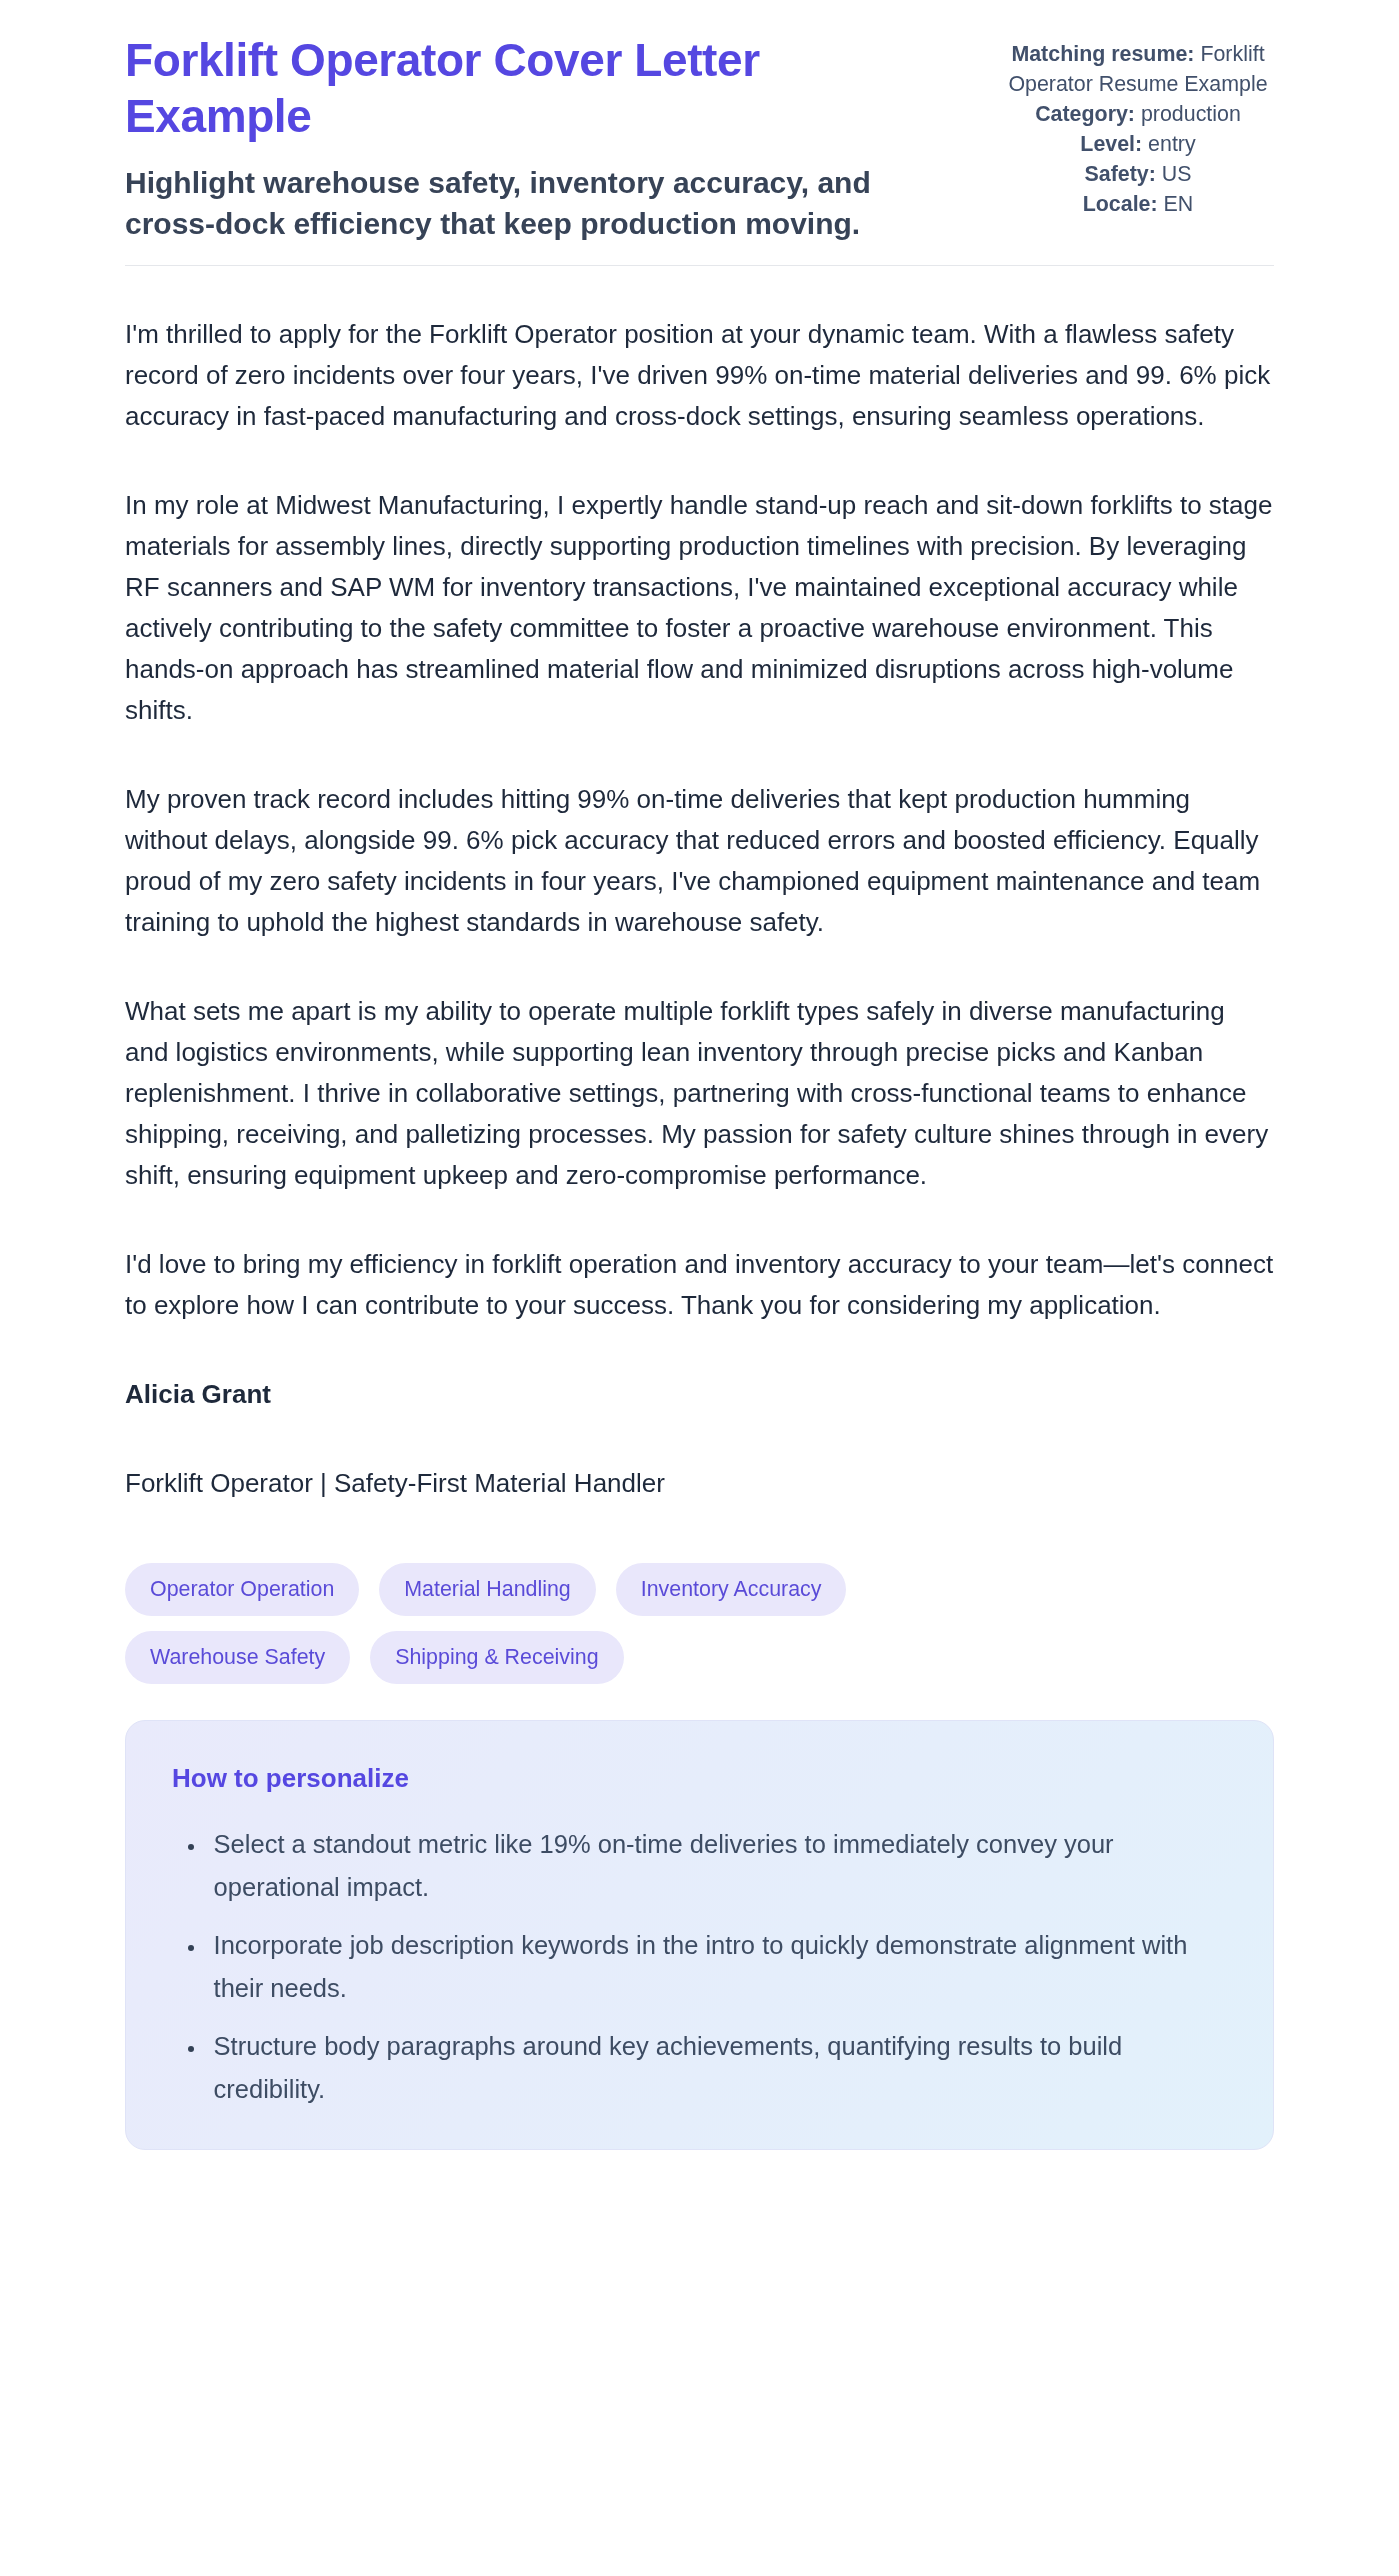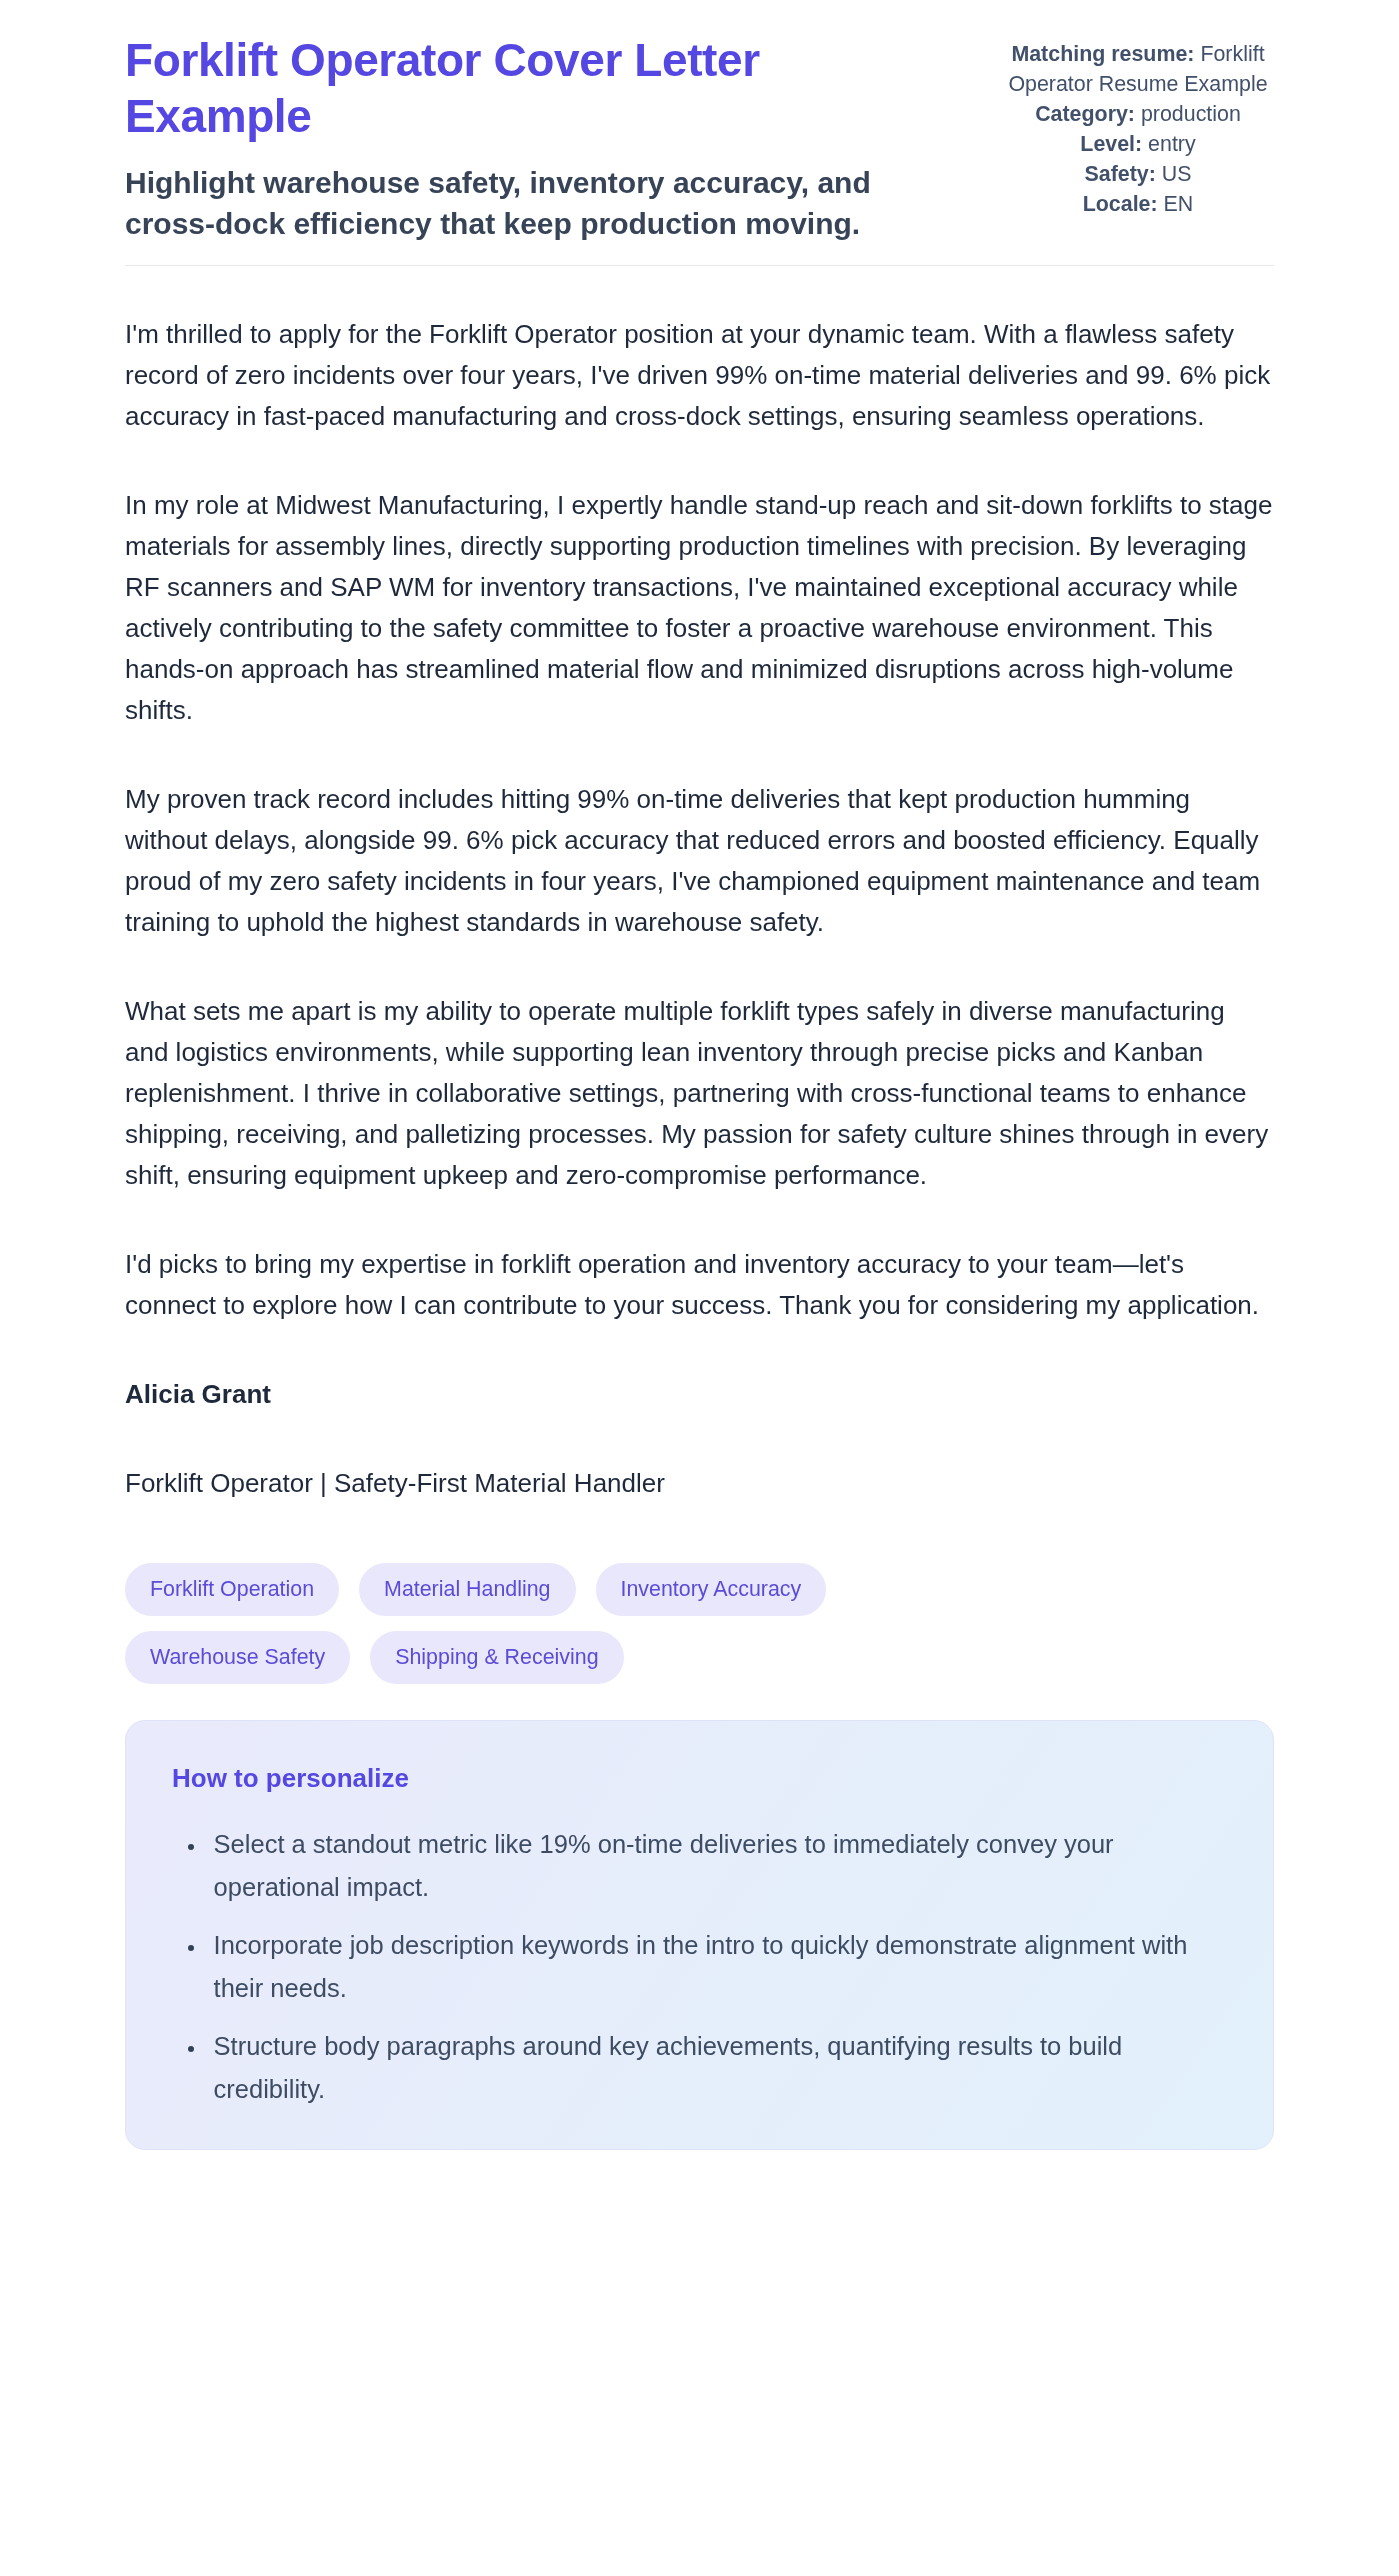--- a/index.html
+++ b/index.html
@@ -177,27 +177,27 @@
     </div>
   </div>
 
   <hr class="divider">
 
   <div class="letter">
     <p>I'm thrilled to apply for the Forklift Operator position at your dynamic team. With a flawless safety record of zero incidents over four years, I've driven 99% on-time material deliveries and 99. 6% pick accuracy in fast-paced manufacturing and cross-dock settings, ensuring seamless operations.</p>
     <p>In my role at Midwest Manufacturing, I expertly handle stand-up reach and sit-down forklifts to stage materials for assembly lines, directly supporting production timelines with precision. By leveraging RF scanners and SAP WM for inventory transactions, I've maintained exceptional accuracy while actively contributing to the safety committee to foster a proactive warehouse environment. This hands-on approach has streamlined material flow and minimized disruptions across high-volume shifts.</p>
     <p>My proven track record includes hitting 99% on-time deliveries that kept production humming without delays, alongside 99. 6% pick accuracy that reduced errors and boosted efficiency. Equally proud of my zero safety incidents in four years, I've championed equipment maintenance and team training to uphold the highest standards in warehouse safety.</p>
     <p>What sets me apart is my ability to operate multiple forklift types safely in diverse manufacturing and logistics environments, while supporting lean inventory through precise picks and Kanban replenishment. I thrive in collaborative settings, partnering with cross-functional teams to enhance shipping, receiving, and palletizing processes. My passion for safety culture shines through in every shift, ensuring equipment upkeep and zero-compromise performance.</p>
-    <p>I'd picks to bring my expertise in forklift operation and inventory accuracy to your team—let's connect to explore how I can contribute to your success. Thank you for considering my application.</p>
+    <p>I'd love to bring my efficiency in forklift operation and inventory accuracy to your team—let's connect to explore how I can contribute to your success. Thank you for considering my application.</p>
     <p class="signature-name">Alicia Grant</p>
     <p class="signature-title">Forklift Operator | Safety-First Material Handler</p>
   </div>
 
   <div class="tags">
-    <span class="chip">Forklift Operation</span>
+    <span class="chip">Operator Operation</span>
     <span class="chip">Material Handling</span>
     <span class="chip">Inventory Accuracy</span>
     <span class="chip">Warehouse Safety</span>
     <span class="chip">Shipping &amp; Receiving</span>
   </div>
 
   <div class="personalize">
     <h3 class="personalize-title">How to personalize</h3>
     <ul>
       <li>Select a standout metric like 19% on-time deliveries to immediately convey your operational impact.</li>

